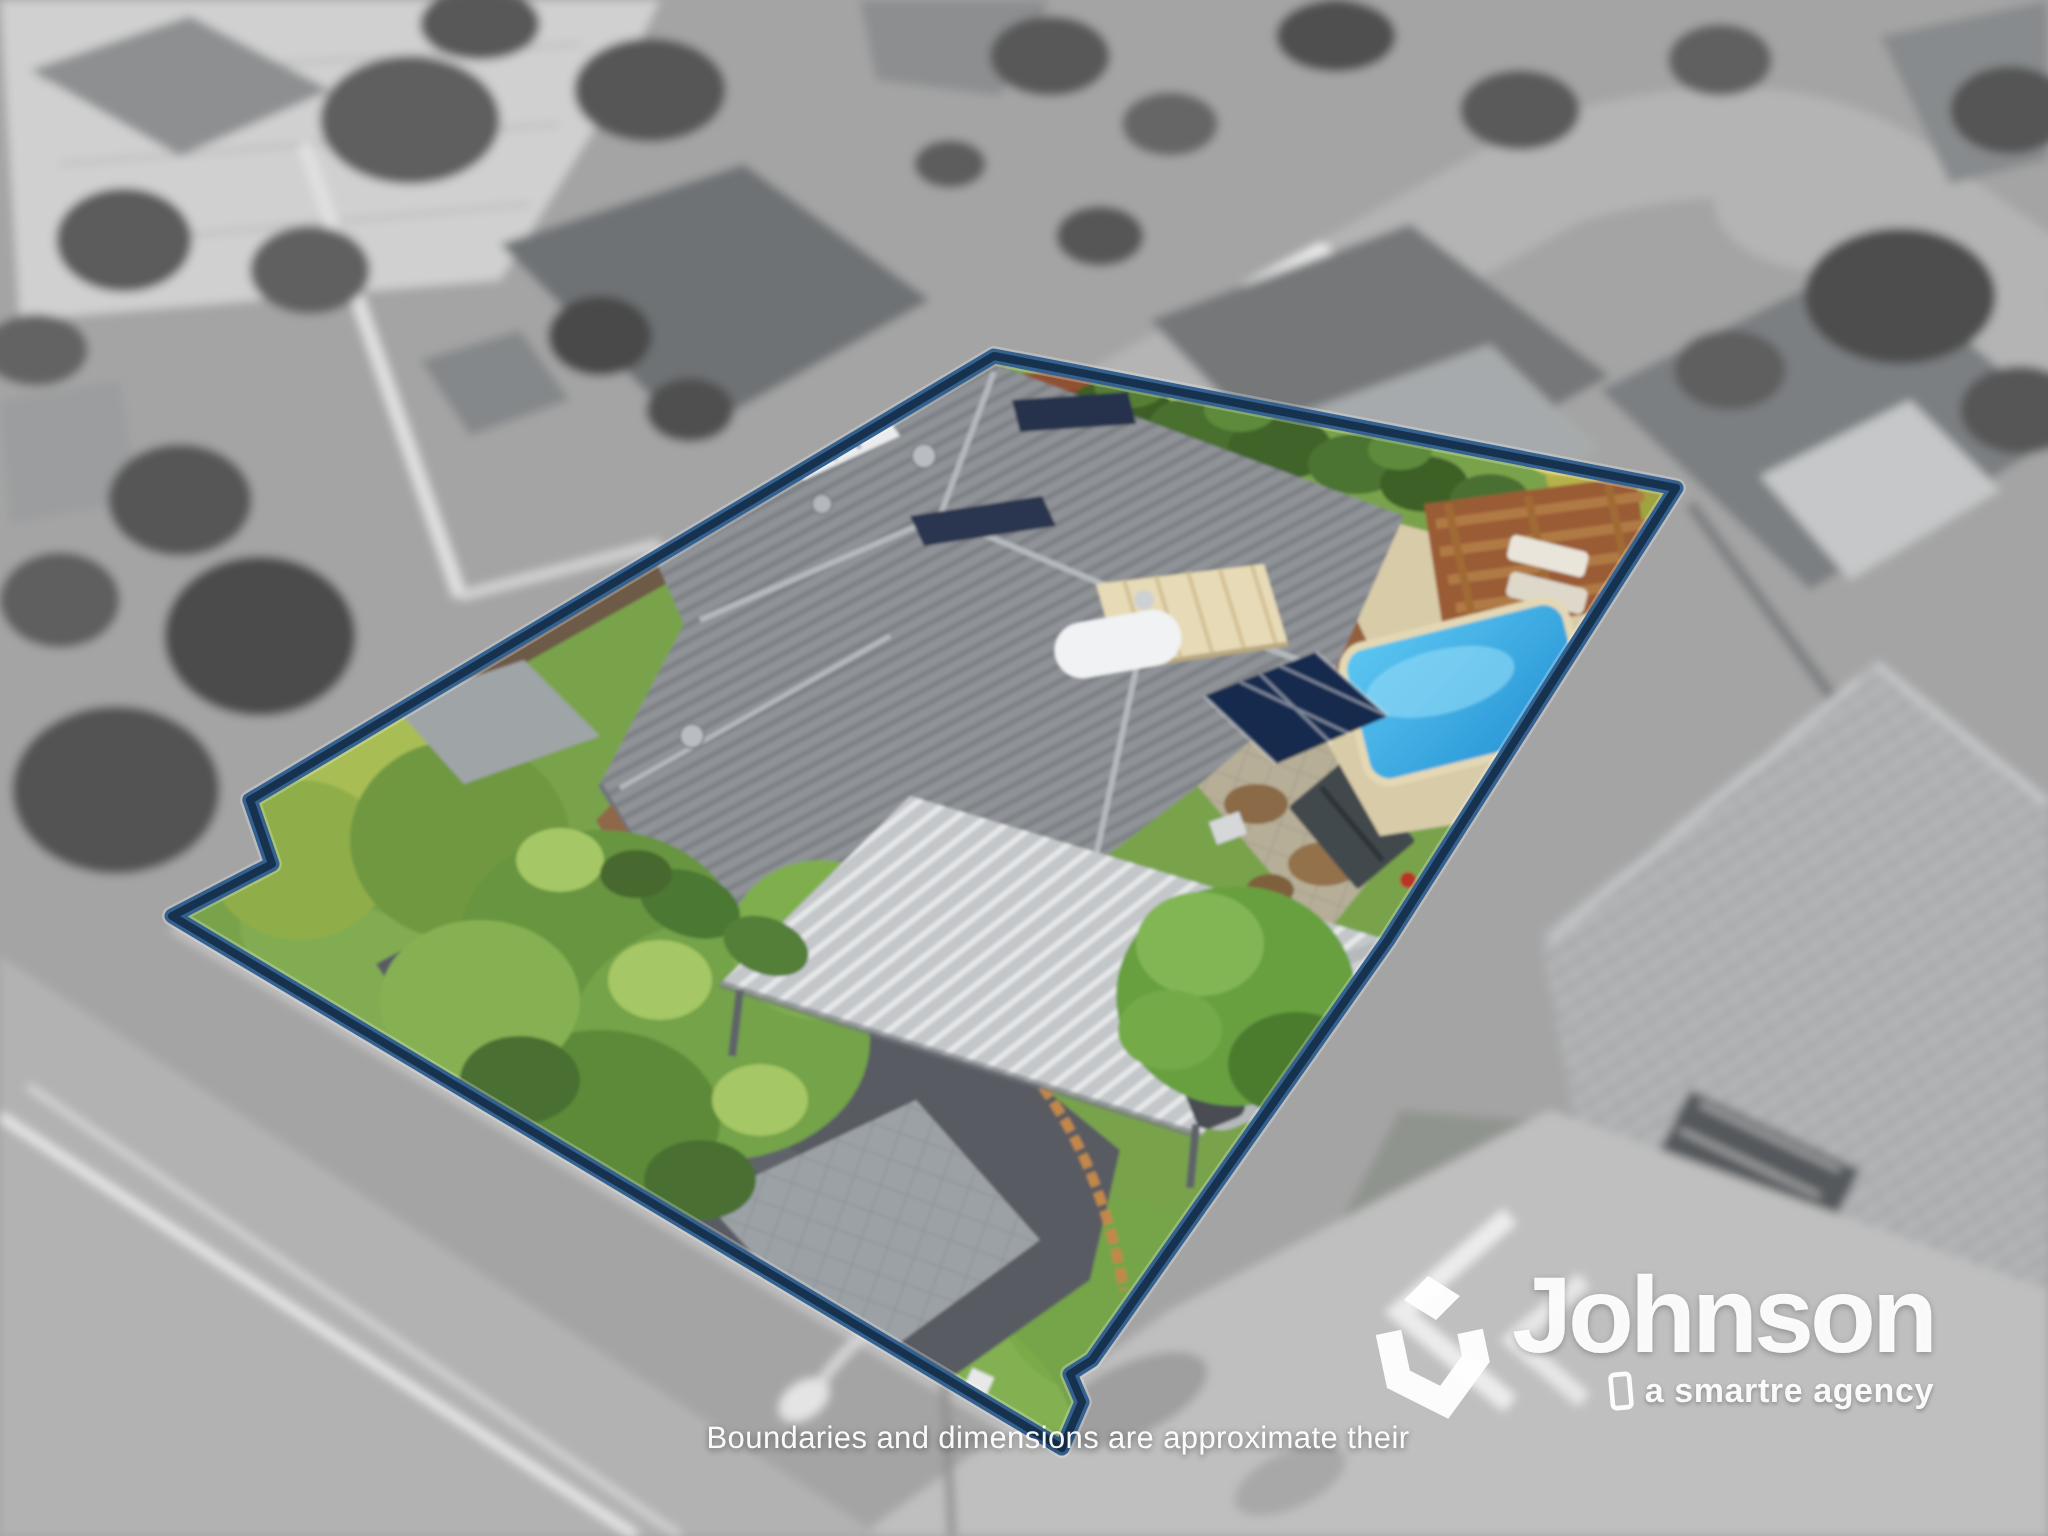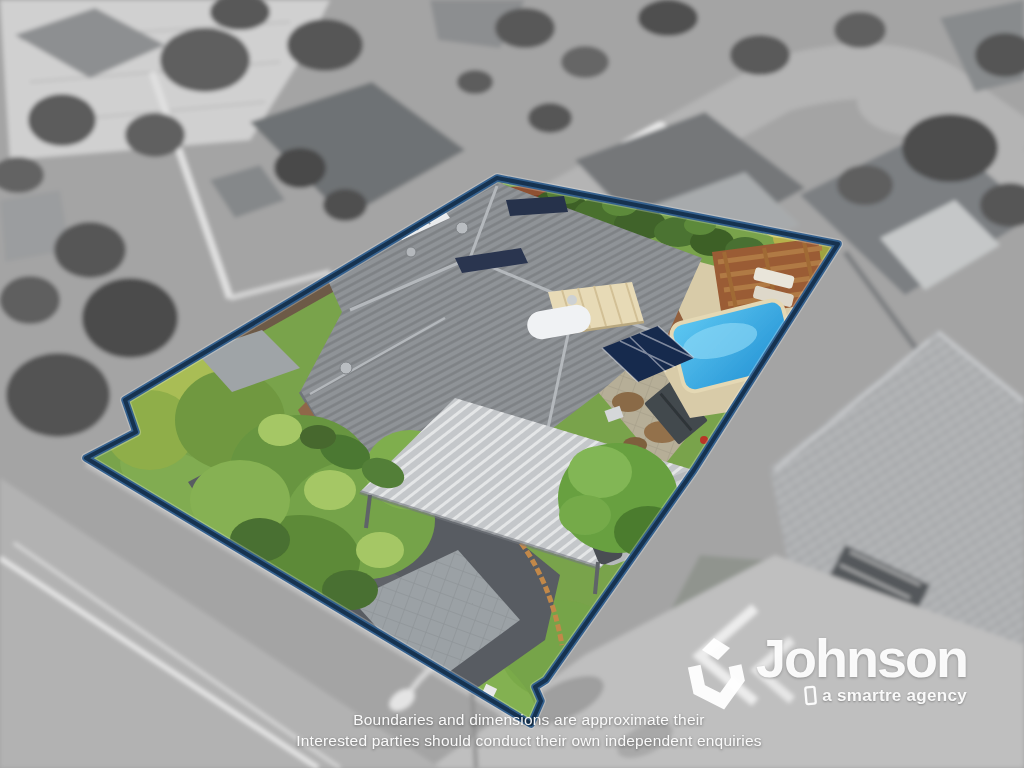--- a/index.html
+++ b/index.html
@@ -337,16 +337,15 @@
         <svg class="door-icon" viewBox="0 0 14 22">
           <rect x="2" y="2" width="10" height="18" rx="2" fill="none" stroke="rgba(255,255,255,0.95)" stroke-width="2.5" transform="rotate(-5 7 11)"></rect>
         </svg>
         <span>a smartre agency</span>
       </div>
     </div>
   </div>
 
   <div class="disclaimer">
     <div>Boundaries and dimensions are approximate their</div>
-    <div>Interested parties should conduct their own independent enquiries</div>
   </div>
 
 </div>
 
 </body></html>

